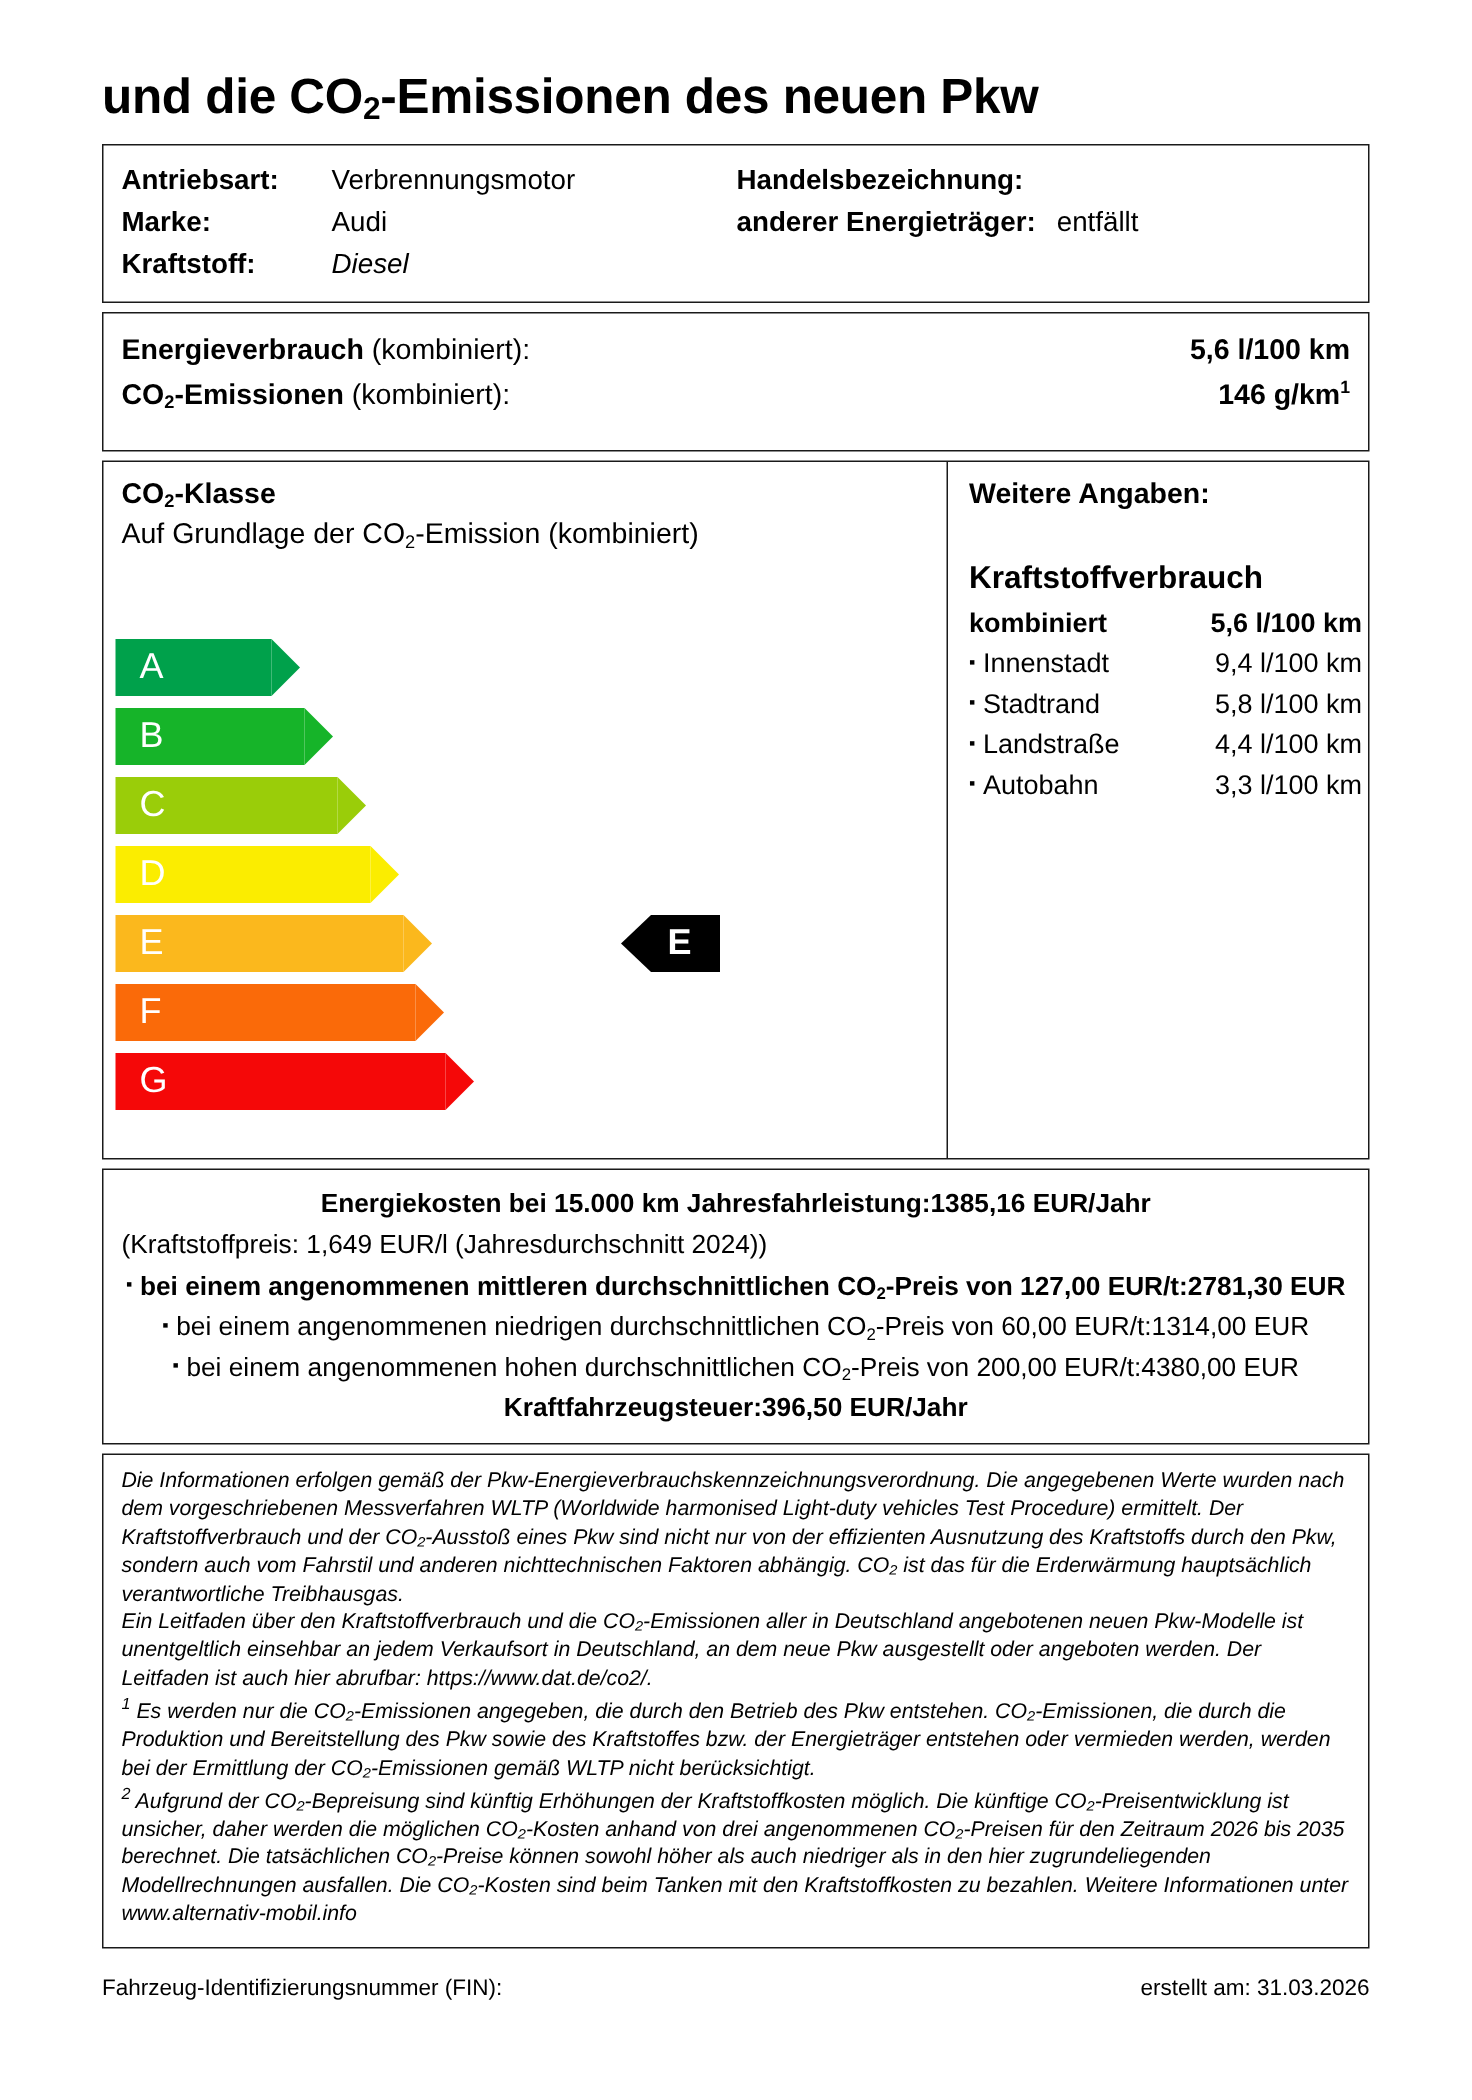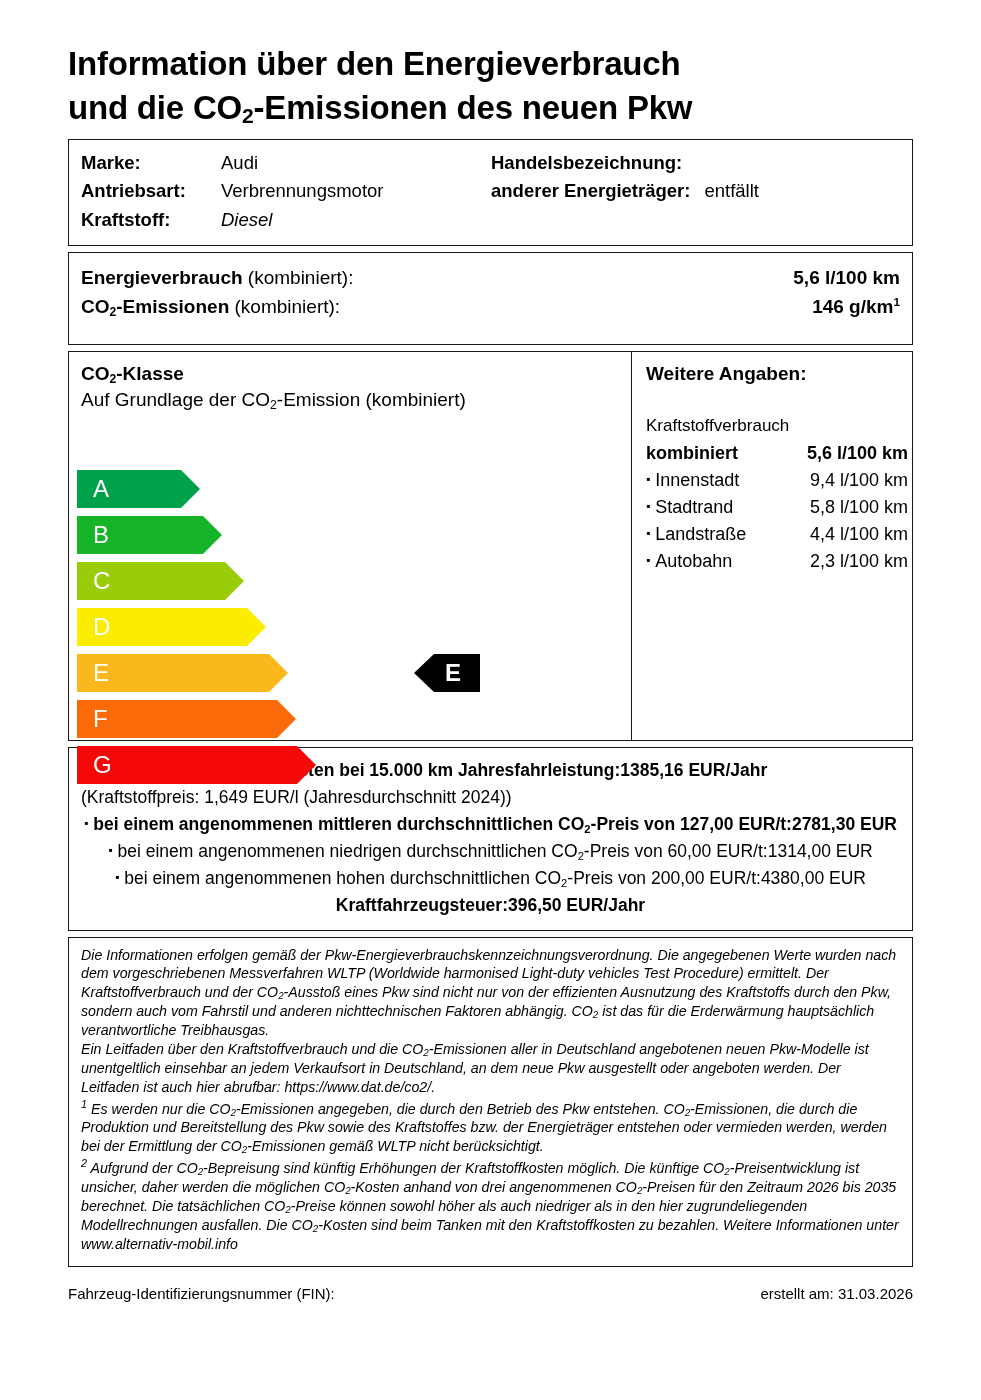--- a/index.html
+++ b/index.html
@@ -69,21 +69,21 @@
     line-height: 1.55;
   }
   .crow .lbl b { font-weight: bold; }
   .crow .val { font-weight: bold; }
   .crow sub { font-size: 0.64em; vertical-align: baseline; position: relative; top: 3px; }
   .crow sup { font-size: 0.62em; vertical-align: baseline; position: relative; top: -7px; }
 
   
   .co2section {
     display: flex;
-    height: 390px;
+    height: 466px;
     margin-bottom: 6px;
     border: 1.6px solid #1a1a1a;
     background: #fff;
   }
   .co2left {
     width: 563px;
     border-right: 1.6px solid #1a1a1a;
     position: relative;
     padding: 9px 12px 0 12px;
   }
@@ -162,21 +162,21 @@
   .marker .mletter {
     color: #fff;
     font-size: 24px;
     font-weight: bold;
     line-height: 1;
   }
 
   
   .wa-title { font-size: 19px; font-weight: bold; line-height: 1.4; }
   .wa-gap { height: 26px; }
-  .wa-head { font-size: 17px; font-weight: normal; line-height: 1.55; }
+  .wa-head { font-size: 21px; font-weight: bold; line-height: 1.55; }
   .wa-row {
     display: flex;
     justify-content: space-between;
     font-size: 18px;
     line-height: 1.5;
     white-space: nowrap;
   }
   .wa-row.bold { font-weight: bold; font-size: 18px; }
   .wa-row .k { }
   .wa-row .v { }
@@ -214,35 +214,34 @@
     font-size: 15px;
     padding-top: 12px;
   }
 </style>
 </head>
 <body>
 
 <div class="page">
 
   <div class="title">
-    <div><span>Information über den Energieverbrauch</span></div>
     <div>
       <span>und die CO</span><sub>2</sub><span>-Emissionen des neuen Pkw</span>
     </div>
   </div>
 
   <div class="box vehicle">
     <div class="col col-left">
       <div class="vrow">
+        <span class="vlabel w1">Antriebsart:</span>
+        <span class="vval">Verbrennungsmotor</span>
+      </div>
+      <div class="vrow">
         <span class="vlabel w1">Marke:</span>
         <span class="vval">Audi</span>
-      </div>
-      <div class="vrow">
-        <span class="vlabel w1">Antriebsart:</span>
-        <span class="vval">Verbrennungsmotor</span>
       </div>
       <div class="vrow">
         <span class="vlabel w1">Kraftstoff:</span>
         <span class="vval italic">Diesel</span>
       </div>
     </div>
     <div class="col col-right">
       <div class="vrow">
         <span class="vlabel">Handelsbezeichnung:</span>
       </div>
@@ -339,21 +338,21 @@
           <div class="wa-row">
             <span class="k"><span class="bullet">▪</span>Stadtrand</span>
             <span class="v">5,8 l/100 km</span>
           </div>
           <div class="wa-row">
             <span class="k"><span class="bullet">▪</span>Landstraße</span>
             <span class="v">4,4 l/100 km</span>
           </div>
           <div class="wa-row">
             <span class="k"><span class="bullet">▪</span>Autobahn</span>
-            <span class="v">2,3 l/100 km</span>
+            <span class="v">3,3 l/100 km</span>
           </div>
         </div>
     </div>
   </div>
 
   <div class="box costs">
     <div class="costrow b">
       <span class="k">Energiekosten bei 15.000 km Jahresfahrleistung:</span>
       <span class="v">1385,16 EUR/Jahr</span>
     </div>

